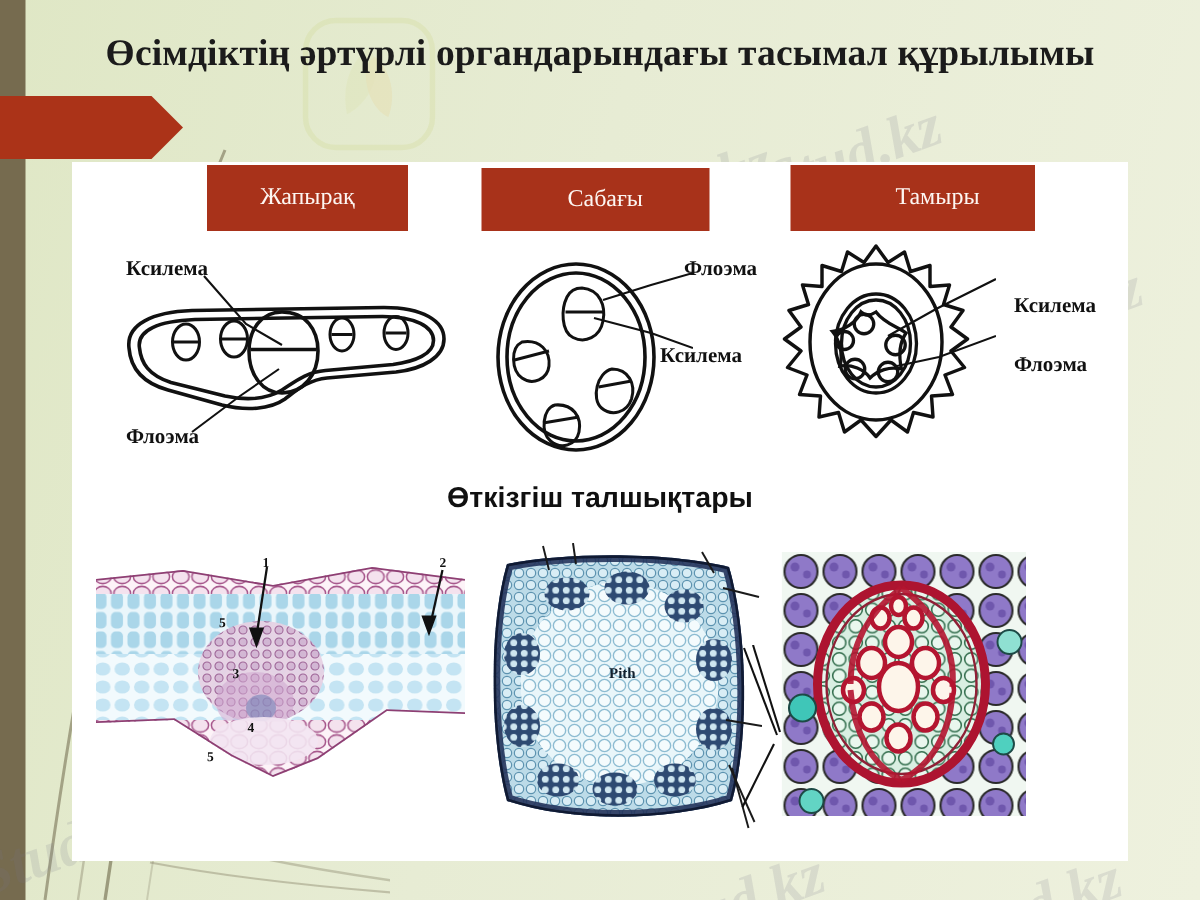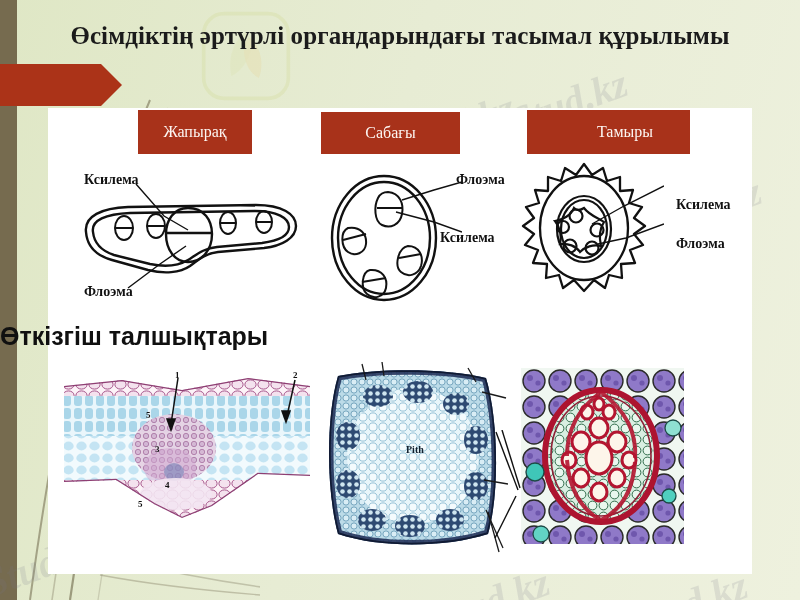--- a/index.html
+++ b/index.html
@@ -59,40 +59,40 @@
   
   .lbl-box{
     position:absolute;
     background:#a8321a;
     color:#fdf6f2;
     font-family:"Liberation Serif", serif;
     font-size:16px;
     display:flex;align-items:center;justify-content:center;
     z-index:7;
   }
-  #lbl-leaf{left:138px;top:110px;width:114px;height:44px;}
-  #lbl-stem{left:321px;top:112px;width:139px;height:42px;}
+  #lbl-leaf{left:138px;top:110px;width:134px;height:44px;}
+  #lbl-stem{left:321px;top:112px;width:139px;height:42px;padding-left:13px;}
   #lbl-root{left:527px;top:110px;width:130px;height:44px;padding-left:33px;}
 
   
   .diagram{position:absolute;z-index:5;}
   .dlabel{
     position:absolute;
     font-family:"Liberation Serif", serif;
     font-weight:bold;
     font-size:14px;
     color:#111;
     white-space:nowrap;
     z-index:6;
   }
   
   .caption{
-    position:absolute;left:0;top:322px;width:800px;text-align:left;
+    position:absolute;left:0;top:322px;width:800px;text-align:center;
     font-family:"Liberation Sans", sans-serif;
-    font-weight:bold;font-size:25px;color:#101010;
+    font-weight:bold;font-size:19px;color:#101010;
     z-index:6;
   }
   
   .micro{position:absolute;z-index:5;overflow:hidden;}
   #micro-leaf{left:62px;top:368px;width:250px;height:155px;}
   #micro-stem{left:318px;top:362px;width:190px;height:192px;}
   #micro-root{left:521px;top:368px;width:163px;height:176px;}
   .micro svg{display:block;}
   .mnum{
     position:absolute;

